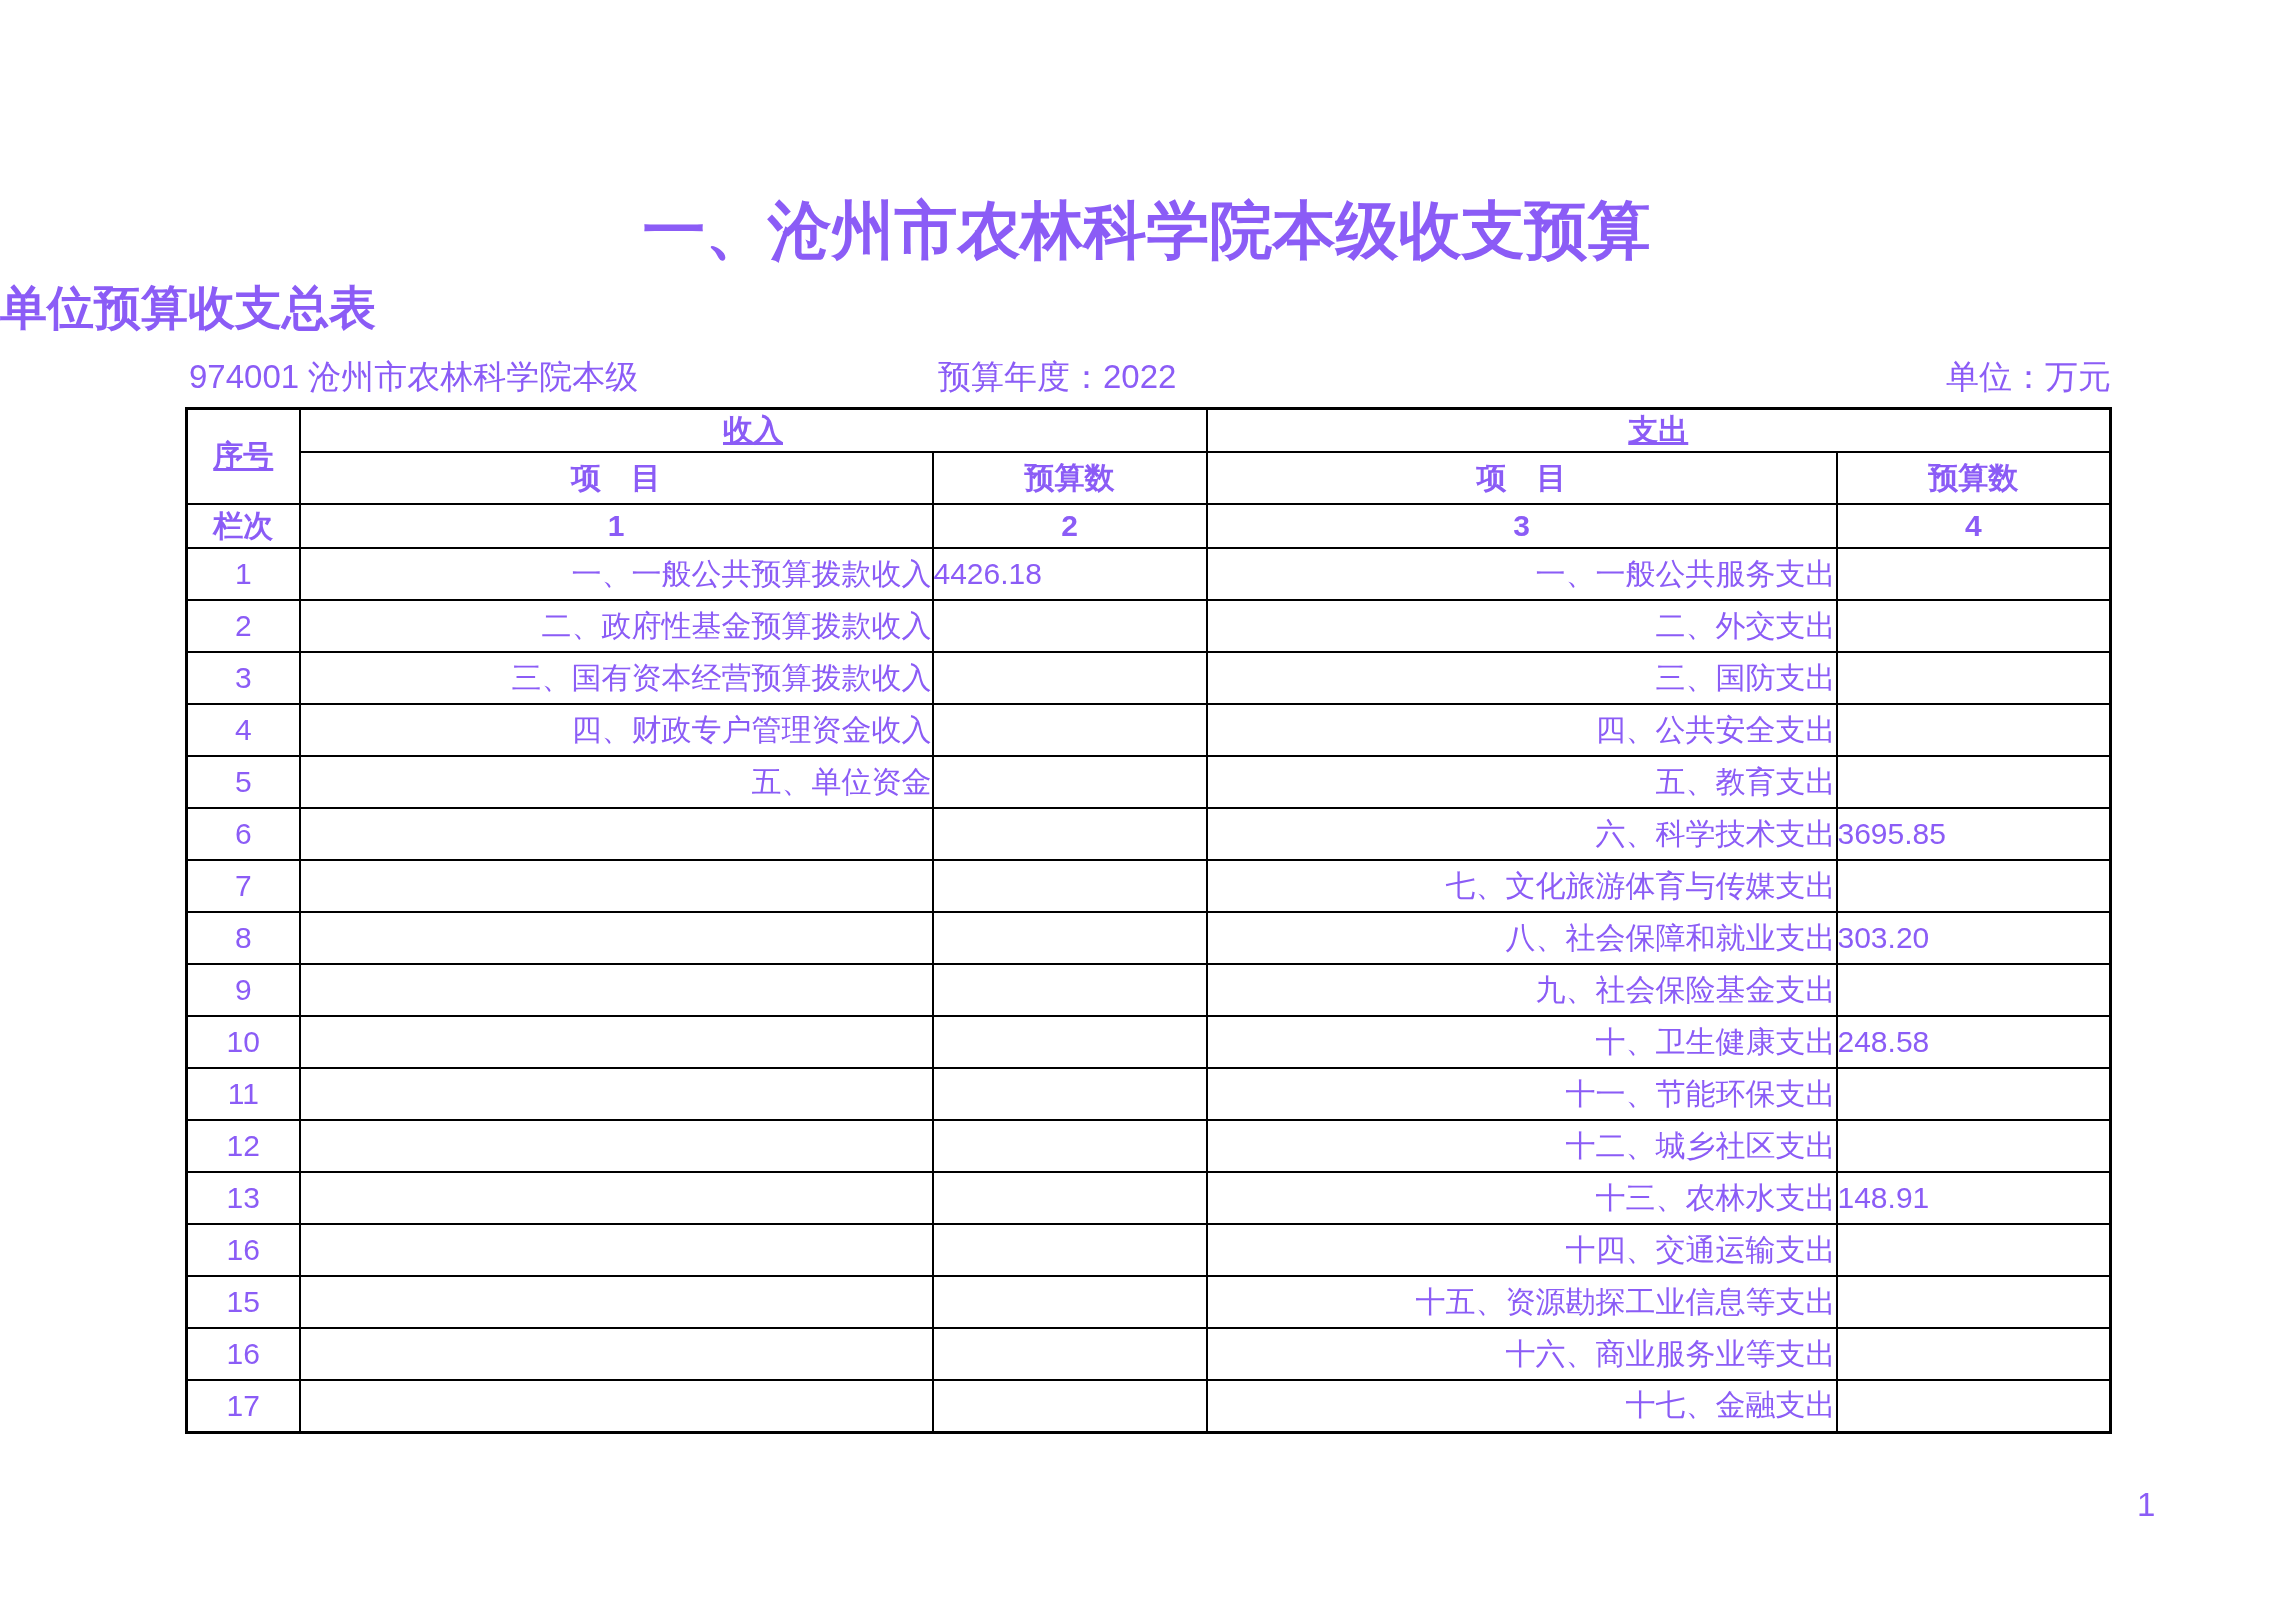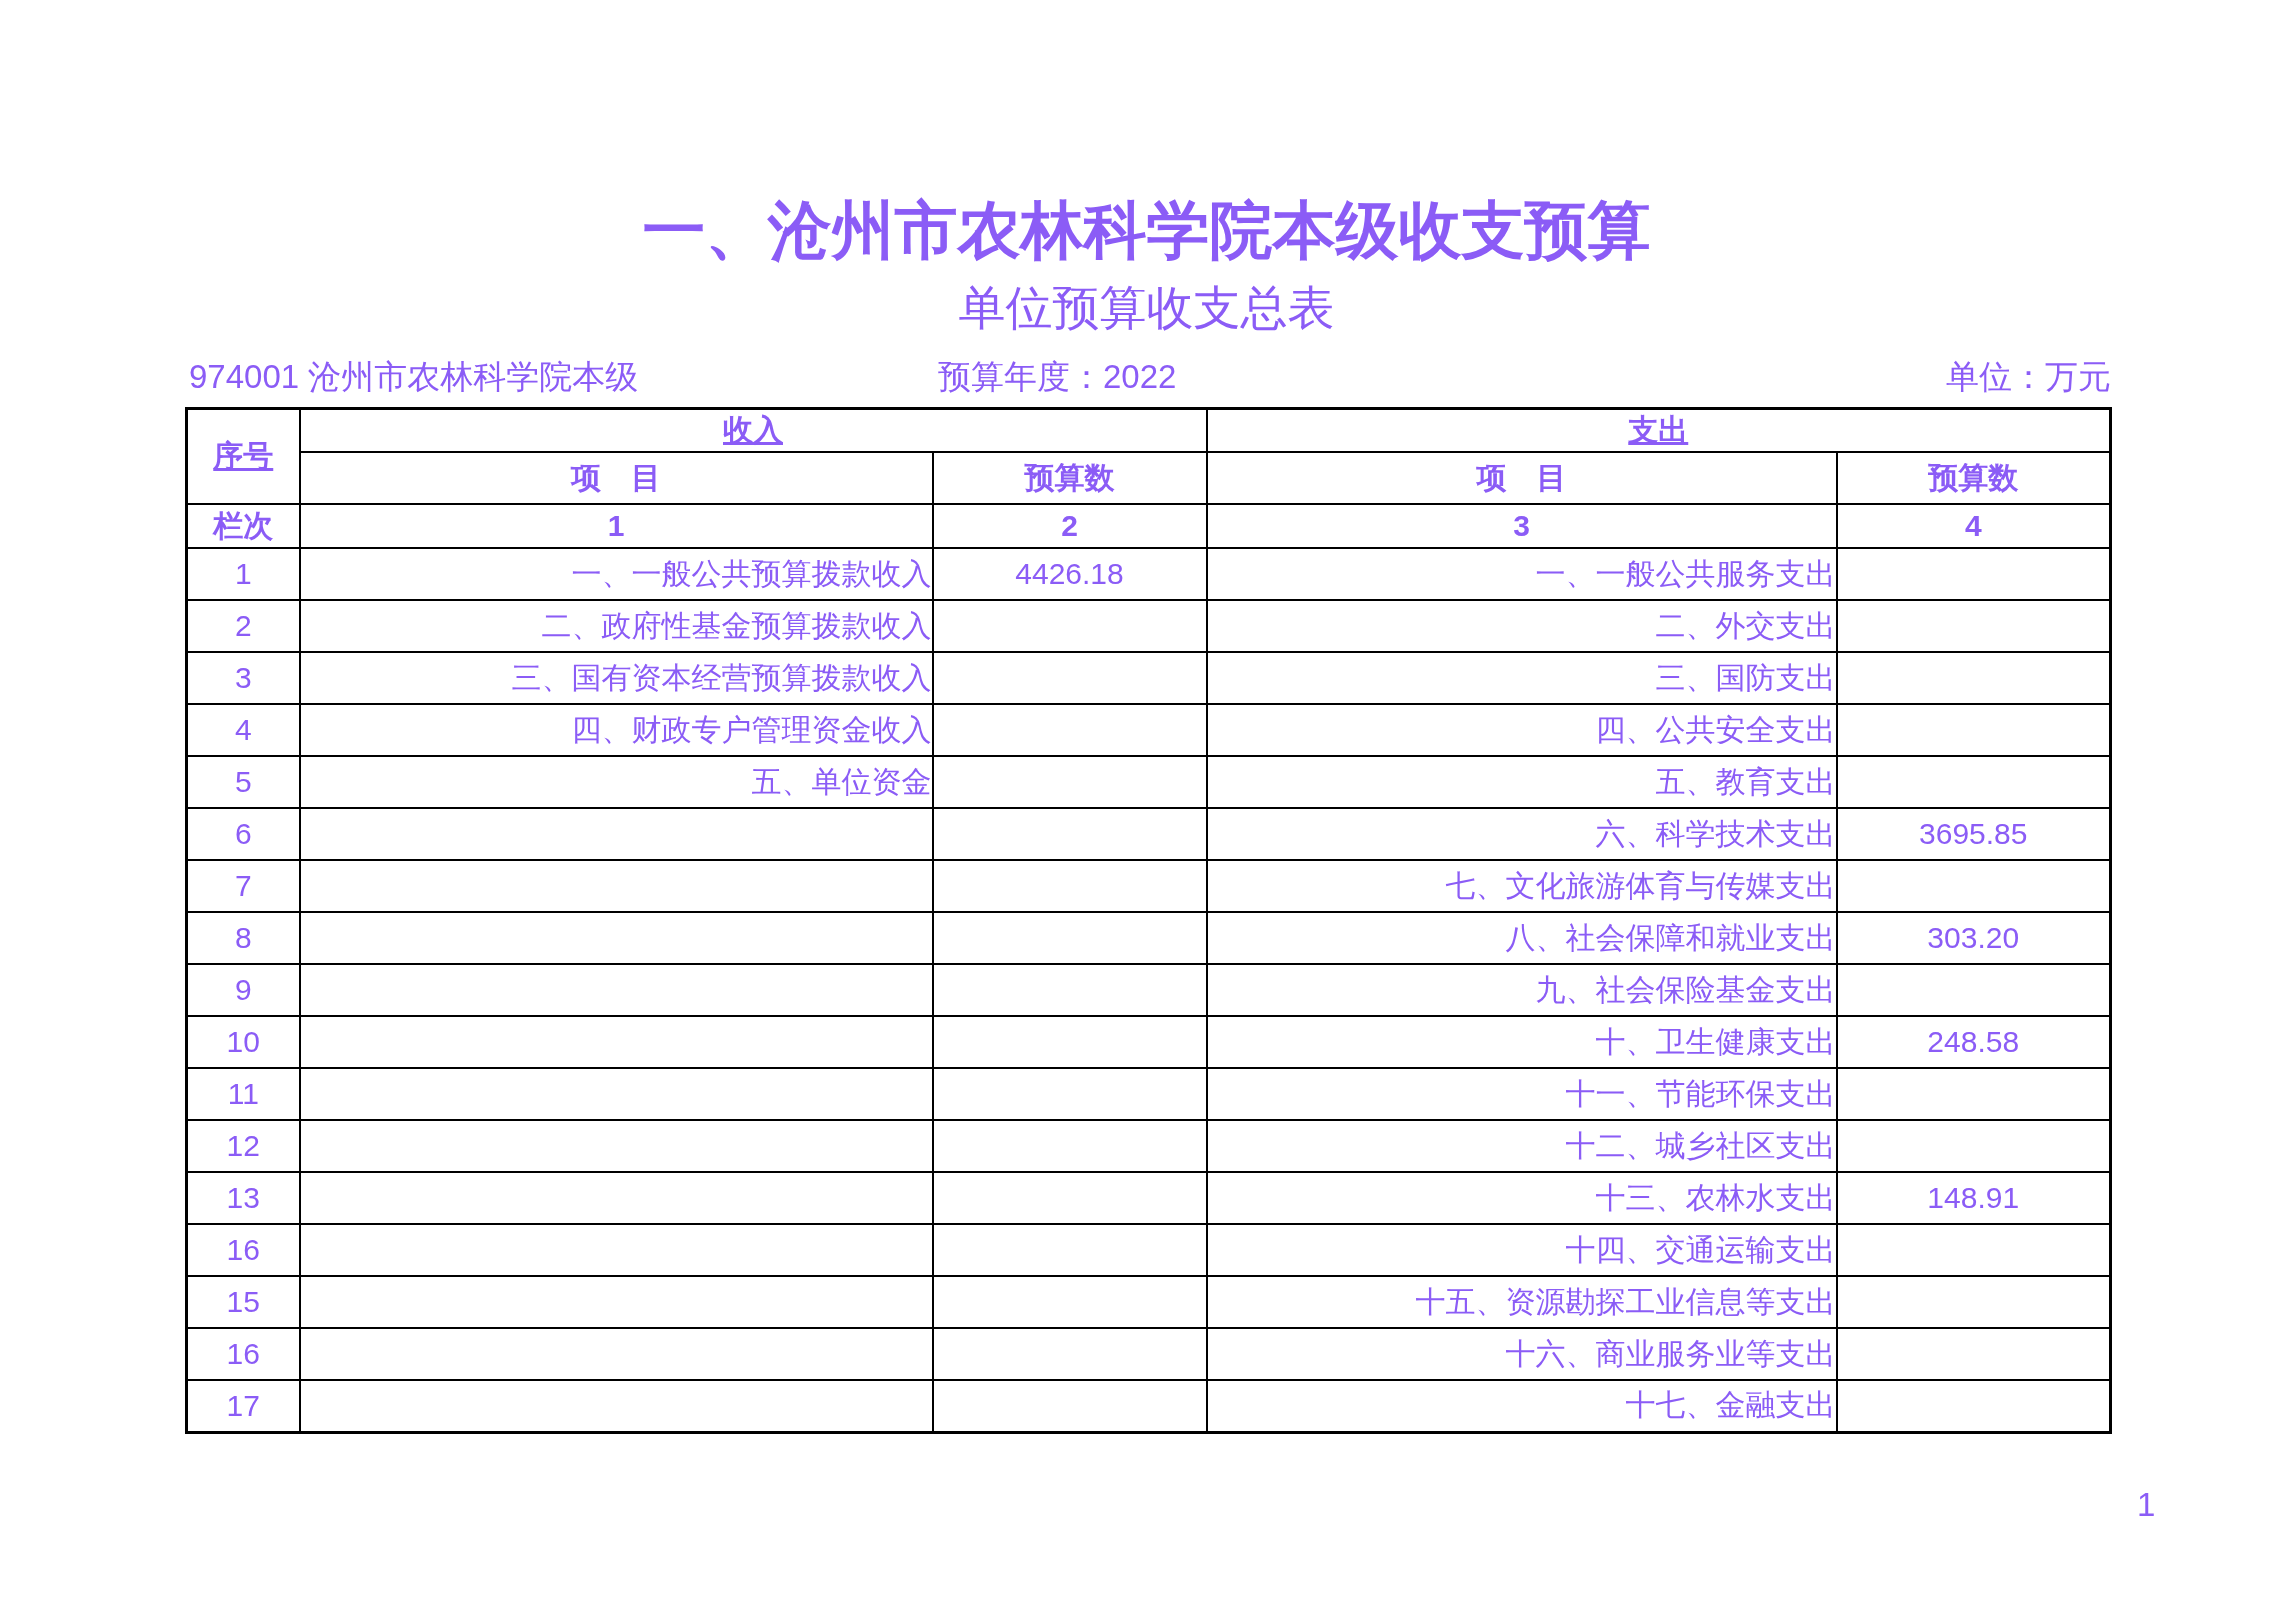--- a/index.html
+++ b/index.html
@@ -24,23 +24,23 @@
     text-align: center;
     font-size: 63px;
     font-weight: bold;
     line-height: 1.1;
   }
   .subtitle {
     position: absolute;
     top: 282px;
     left: 0;
     width: 100%;
-    text-align: center;
+    text-align: left;
     font-size: 47px;
-    font-weight: normal;
+    font-weight: bold;
     line-height: 1.1;
   }
   .meta {
     position: absolute;
     top: 356px;
     left: 0;
     width: 100%;
     height: 41px;
     font-size: 33px;
     line-height: 41px;
@@ -69,21 +69,21 @@
     white-space: nowrap;
   }
   tr.hrow-1 { height: 34px; text-decoration: underline; }
   tr.hrow-2 { height: 52px; margin-left: 24px; }
   tr.hrow-3 { height: 44px; }
   #data-rows tr { height: 52px; }
 
   td.hdr   { text-align: center; font-weight: bold; }
   td.c-seq { text-align: center; font-weight: normal; }
   td.c-item { text-align: right;  padding-left: 18.6px; }
-  td.c-num  { text-align: center; padding-right: 14.7px; }
+  td.c-num  { text-align: left; padding-right: 14.7px; }
 
   .pageno {
     position: absolute;
     left: 2137px;
     top: 1486px;
     font-size: 33px;
   }
 </style>
 </head>
 <body>

